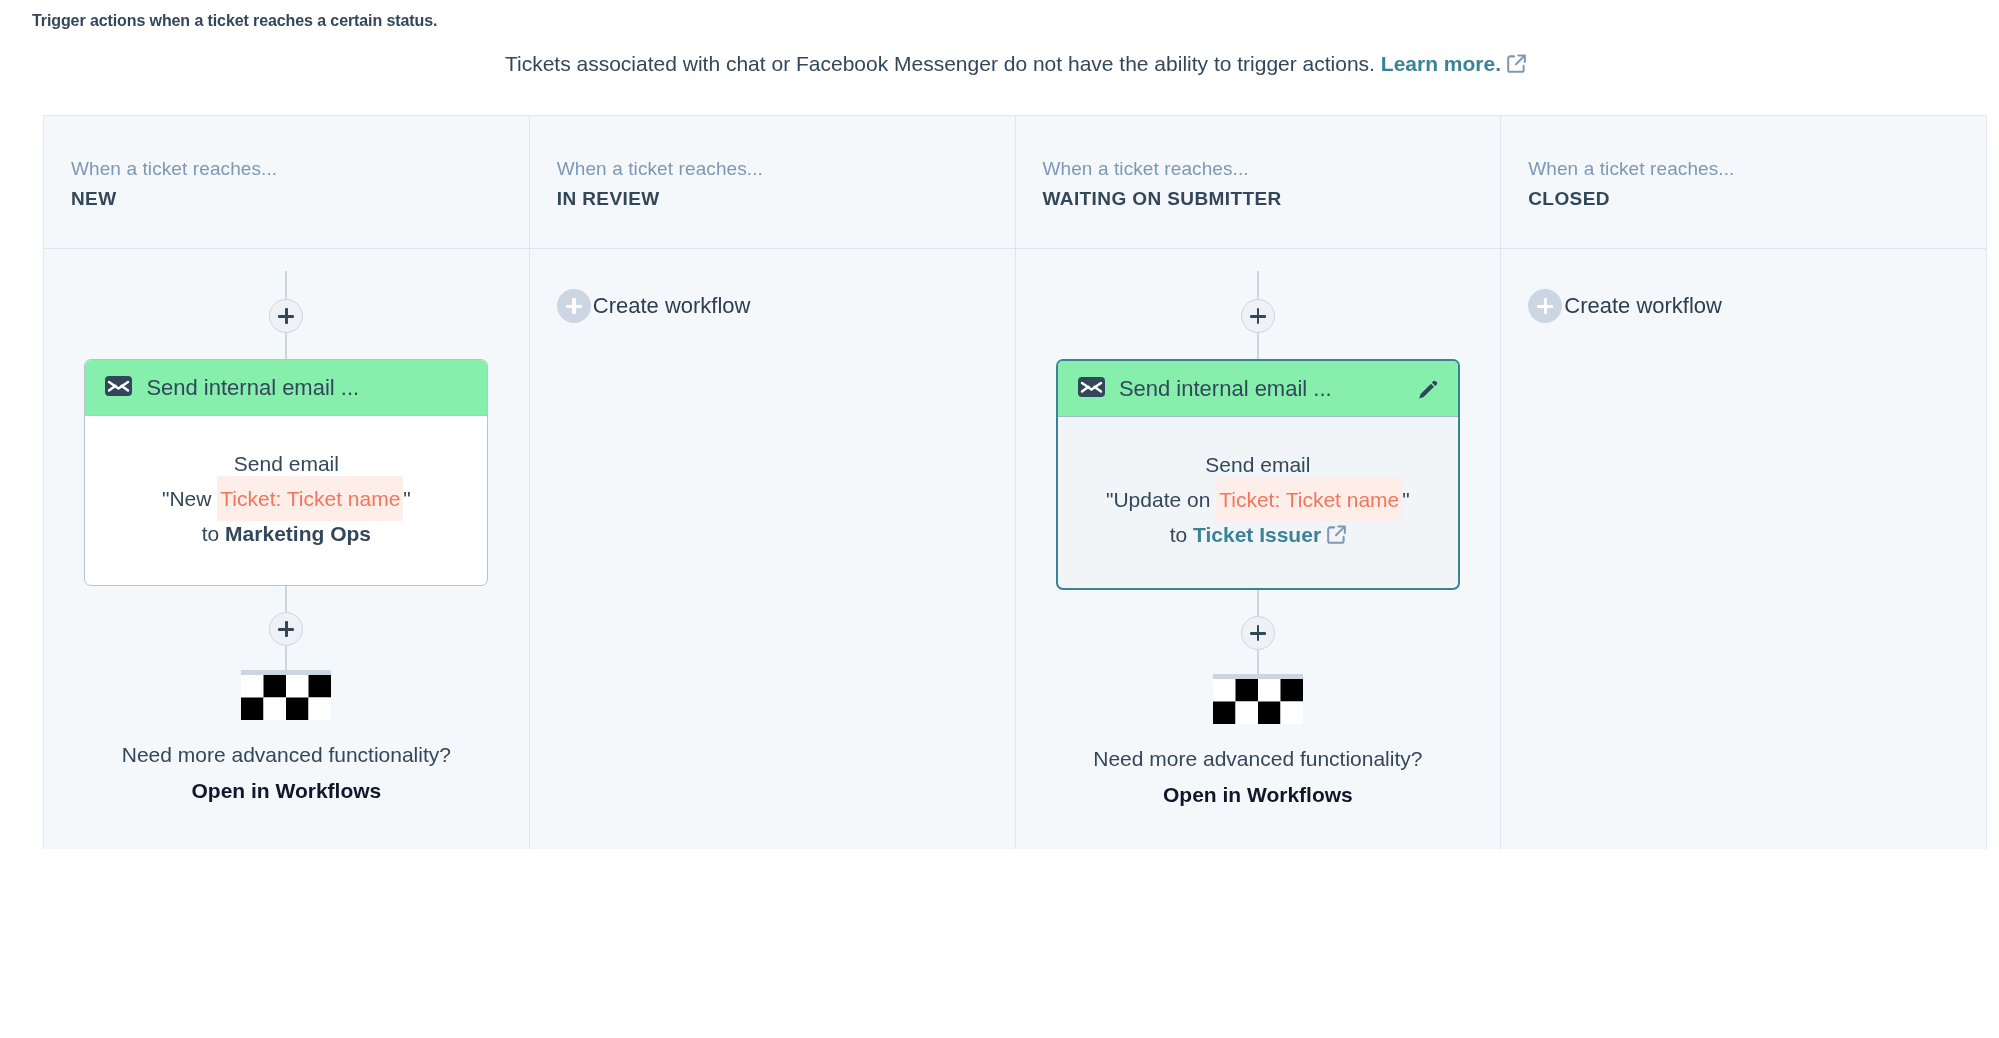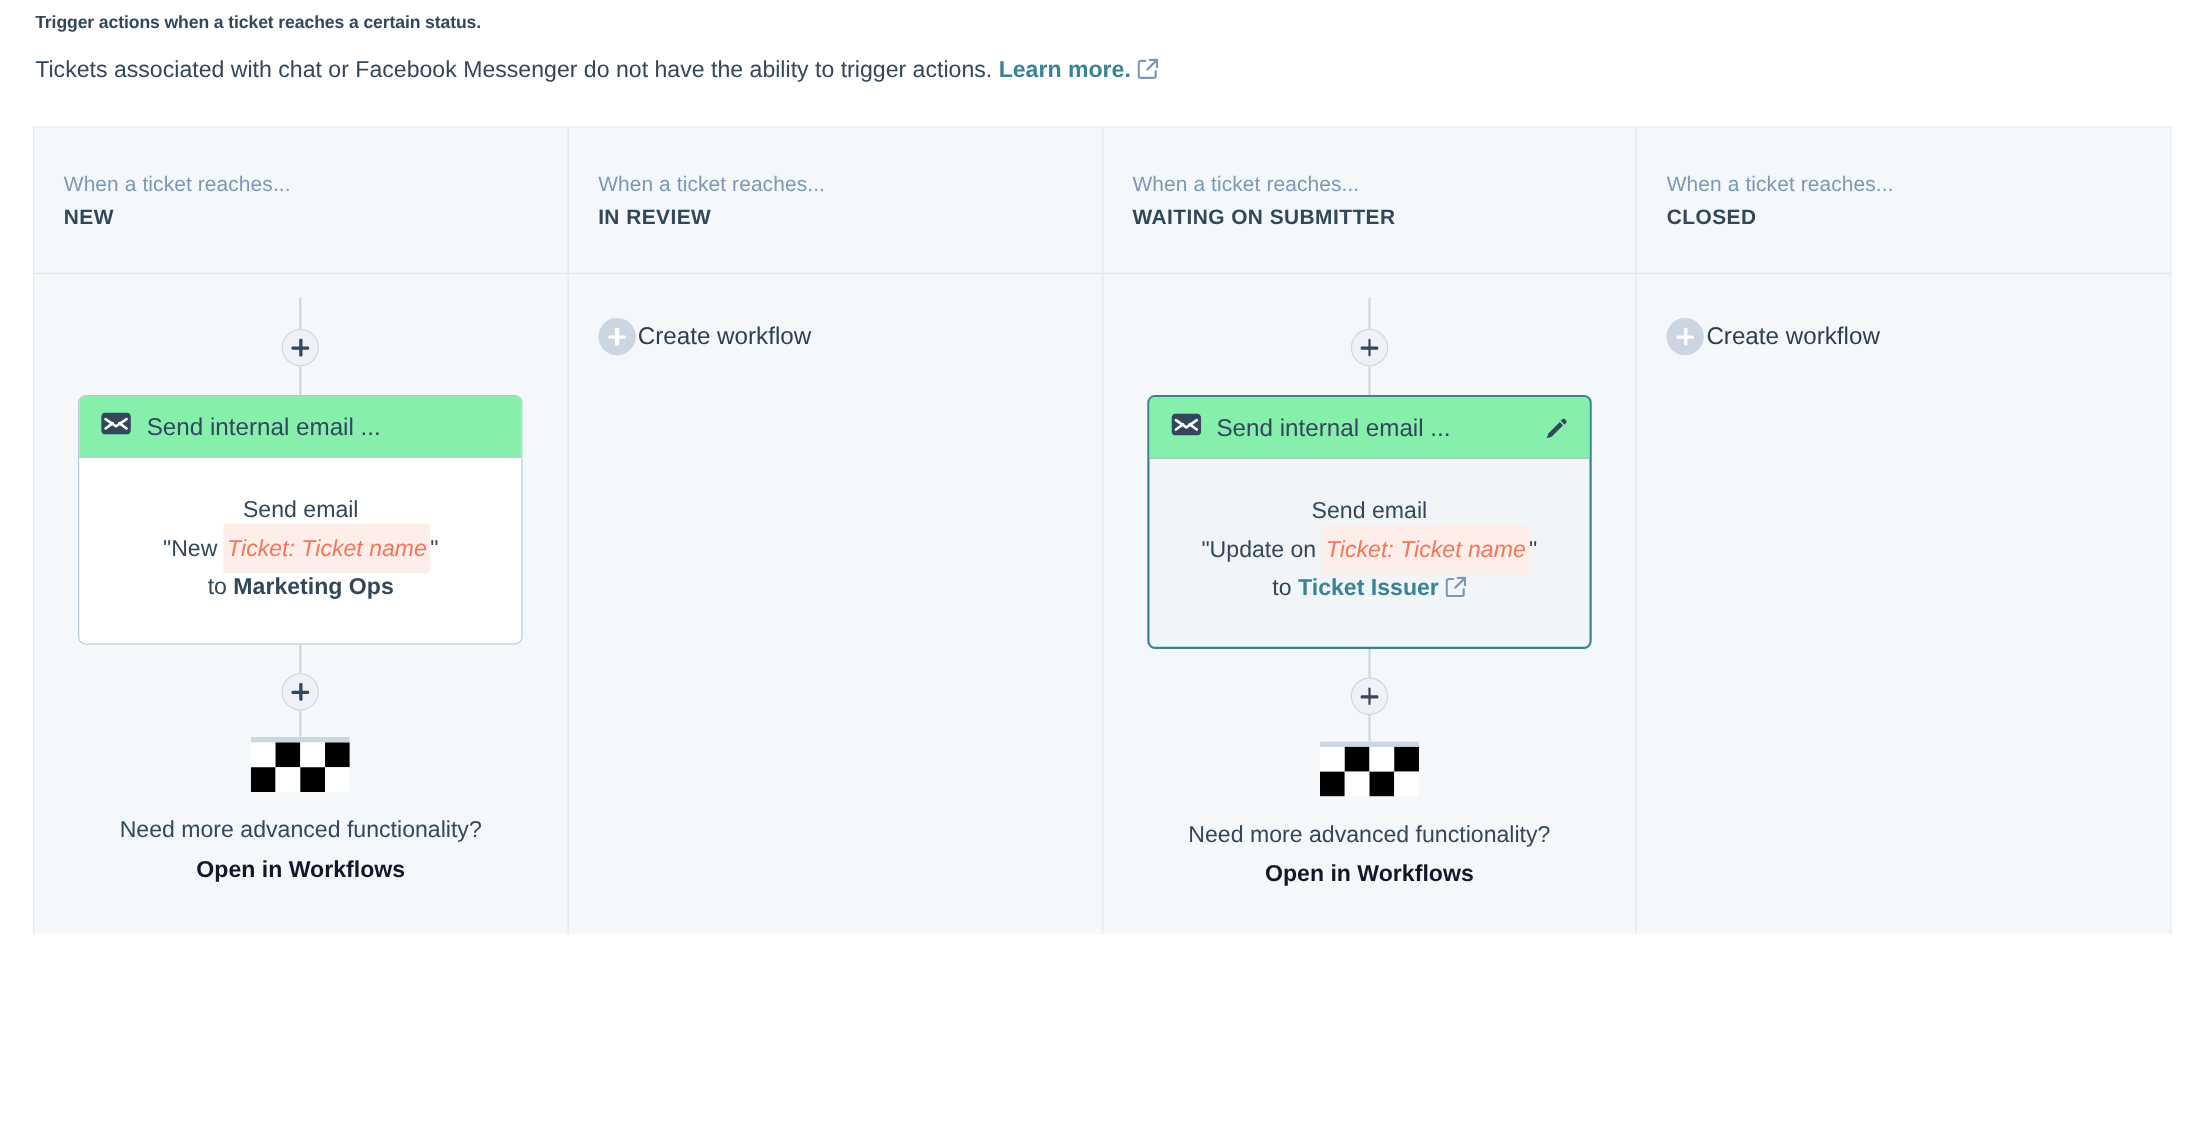--- a/index.html
+++ b/index.html
@@ -29,37 +29,38 @@
     color: #33475b;
     letter-spacing: -0.1px;
     line-height: 30px;
   }
   .intro-sub {
     margin-top: 14px;
     font-size: 21px;
     color: #33475b;
     line-height: 28px;
     font-weight: 400;
+    text-align: center;
   }
   .learn-more {
     color: #3a8296;
     font-weight: bold;
     text-decoration: none;
     cursor: pointer;
   }
   .ext-ico {
     display: inline-block;
     vertical-align: -2px;
     margin-left: 6px;
   }
 
   
   .grid {
     position: absolute;
-    left: 30px;
+    left: 43px;
     top: 115px;
     width: 1944px;
     height: 734px;
     display: flex;
     background: #f5f8fa;
     border: 1px solid #e5e9ef;
     border-bottom: none;
   }
   .col {
     flex: 1 1 0;
@@ -202,21 +203,20 @@
     line-height: 35px;
     color: #33475b;
   }
   .line-to strong { font-weight: bold; }
   .token {
     color: #f2765a;
     background: #fdeee9;
     padding: 11px 3px;
     border-radius: 2px;
     box-decoration-break: clone;
-    font-style: italic;
     -webkit-box-decoration-break: clone;
   }
   .recipient-link {
     color: #3a8296;
     font-weight: bold;
     text-decoration: none;
     cursor: pointer;
   }
   .flag-wrap { line-height: 0; }
 

